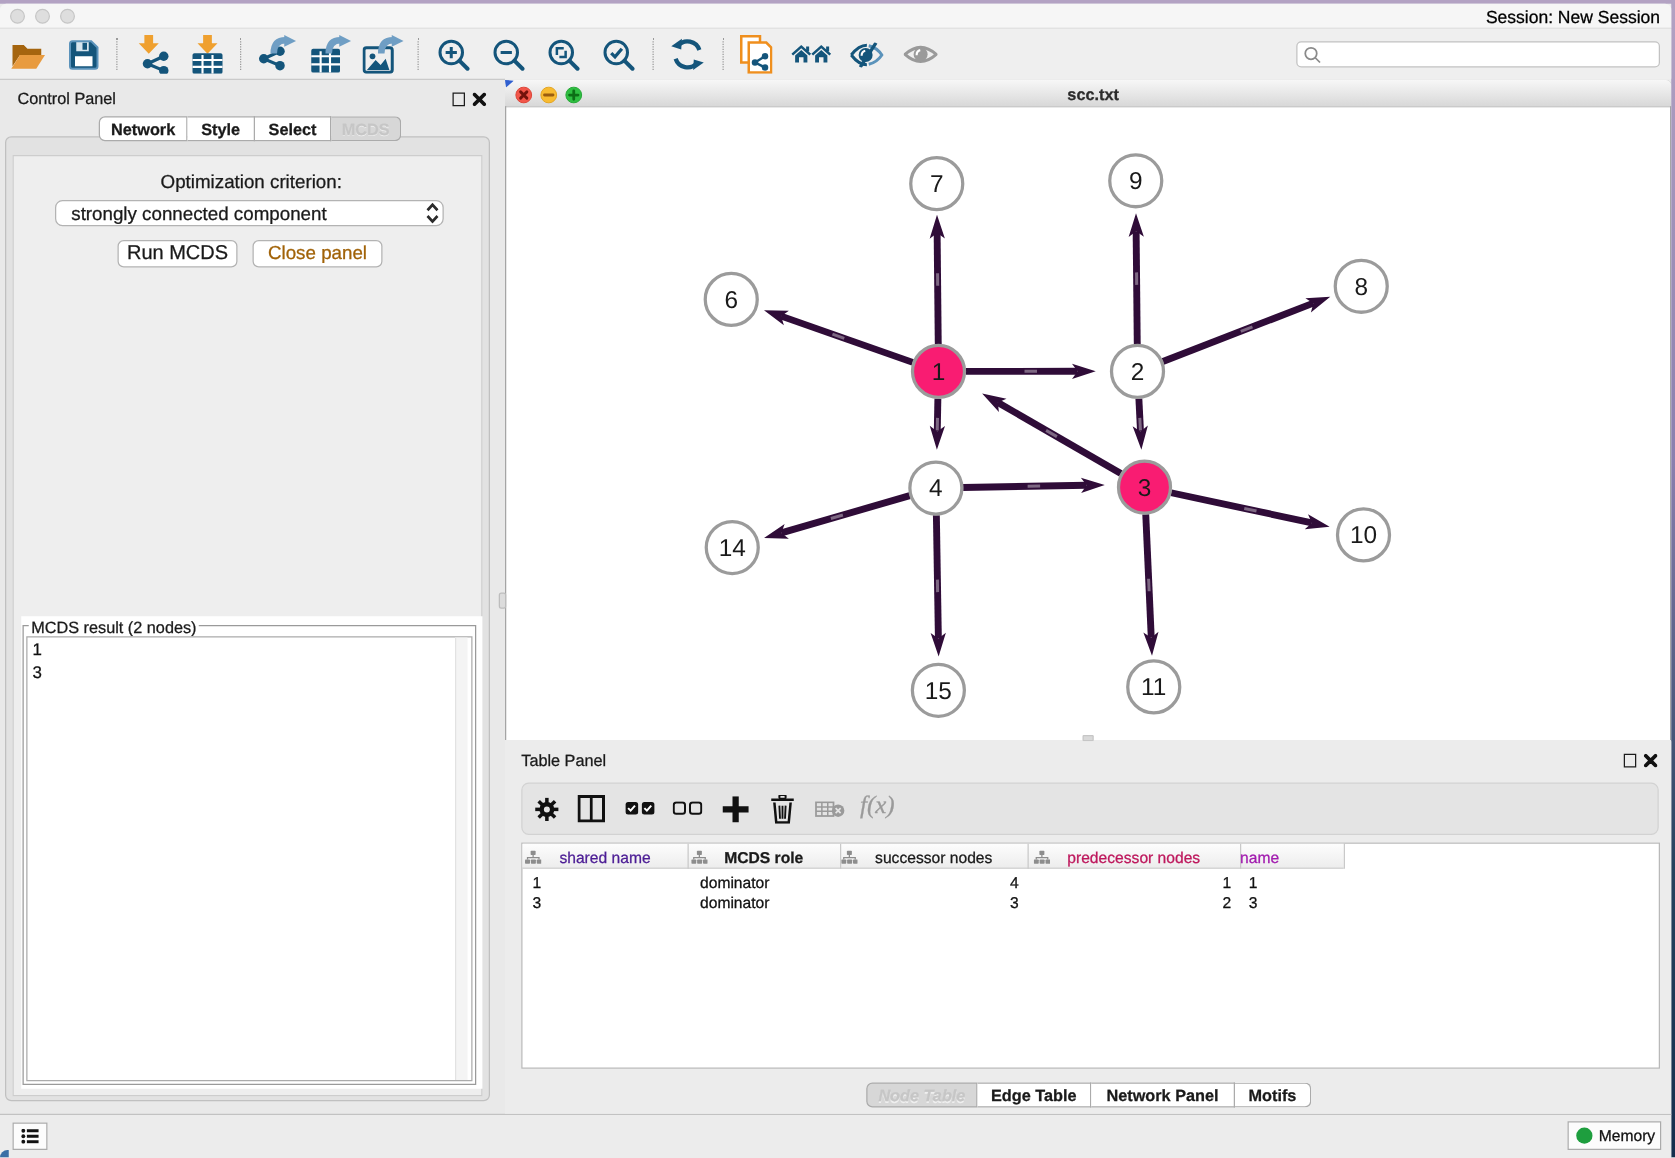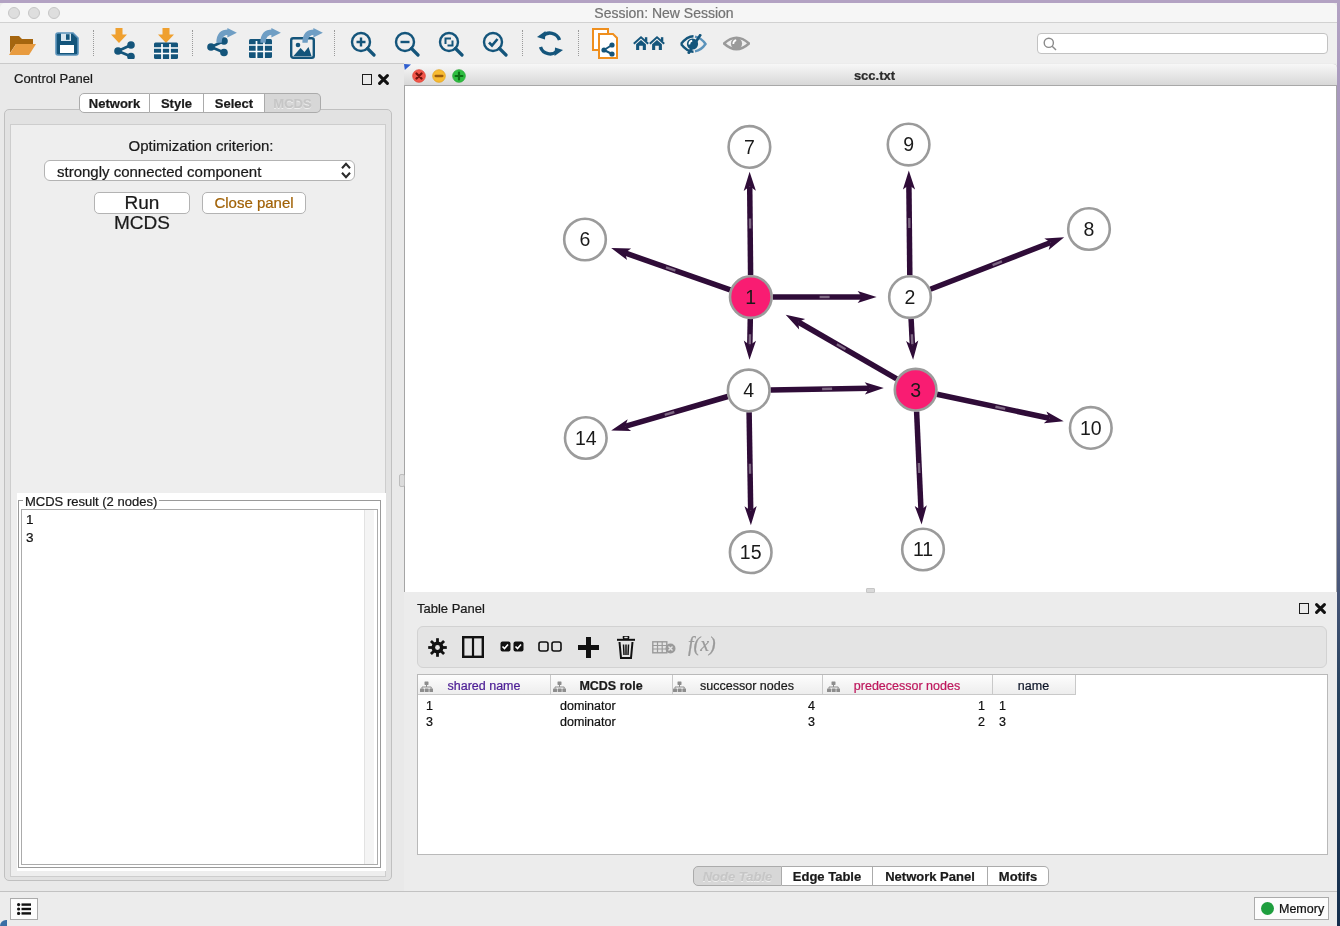--- a/index.html
+++ b/index.html
@@ -22,21 +22,21 @@
 <body>
 
 <div class="abs" style="left:0;top:0;width:1340px;height:3px;background:#b3a2c3;"></div>
 <div class="abs" style="left:1337px;top:0;width:3px;height:926px;background:linear-gradient(#b3a2c3,#8a7fae 40%,#27425e 75%,#152e4d);"></div>
 <div class="abs" style="left:0;top:920px;width:7px;height:6px;background:#3a6ea5;border-radius:7px 0 0 0;z-index:9;"></div>
 
 <div class="abs" style="left:0;top:3px;width:1337px;height:20px;background:#f6f6f6;border-bottom:1px solid #d1d1d1;border-radius:5px 5px 0 0;"></div>
 <div class="abs" style="left:8px;top:7px;width:12px;height:12px;border-radius:50%;background:#dedede;border:1px solid #c6c6c6;"></div>
 <div class="abs" style="left:28px;top:7px;width:12px;height:12px;border-radius:50%;background:#dedede;border:1px solid #c6c6c6;"></div>
 <div class="abs" style="left:48px;top:7px;width:12px;height:12px;border-radius:50%;background:#dedede;border:1px solid #c6c6c6;"></div>
-<div class="abs" style="left:0;top:5px;width:1328px;text-align:center;font-size:14px;color:#737373;">Session: New Session</div>
+<div class="abs" style="left:0;top:5px;width:1328px;text-align:right;font-size:14px;color:#000000;">Session: New Session</div>
 
 <div class="abs" style="left:0;top:23px;width:1337px;height:40px;background:#efefef;"></div>
 <svg style="position:absolute;left:7px;top:31px" width="30" height="26" viewBox="0 0 30 26">
     <path d="M3 5 L12 5 L15 8 L26 8 L26 13 L9 13 L3 22 Z" fill="#a5650f"></path>
     <path d="M9 13 L29 13 L22 24 L2 24 Z" fill="#e89b3f"></path>
   </svg>
 <svg style="position:absolute;left:54px;top:31px" width="26" height="26" viewBox="0 0 26 26">
     <path d="M2 4 Q2 2 4 2 L19 2 L24 7 L24 22 Q24 24 22 24 L4 24 Q2 24 2 22 Z" fill="#14557b"></path>
     <rect x="7" y="2" width="10" height="8" fill="#d7e5ee"></rect>
     <rect x="12" y="3.2" width="3.6" height="5.6" fill="#14557b"></rect>
@@ -174,21 +174,21 @@
   <div class="dis" style="width:56px;">MCDS</div>
 </div>
 
 <div class="abs" style="left:11px;top:137px;width:380px;text-align:center;font-size:15px;color:#1a1a1a;">Optimization criterion:</div>
 <div class="abs" style="left:44px;top:160px;width:311px;height:21px;background:#fff;border:1px solid #b3b3b3;border-radius:6px;"></div>
 <div class="abs" style="left:57px;top:163px;font-size:15px;color:#1a1a1a;">strongly connected component</div>
 <svg class="abs" style="left:340px;top:162px" width="12" height="17" viewBox="0 0 12 17">
     <path d="M2 6.2 L6 1.8 L10 6.2 M2 10.8 L6 15.2 L10 10.8" fill="none" stroke="#2b2b2b" stroke-width="2.1"></path>
   </svg>
 
-<div class="abs" style="left:94px;top:192px;width:96px;height:22px;background:#fff;border:1px solid #b3b3b3;border-radius:5px;text-align:center;font-size:19px;color:#1a1a1a;line-height:20px;">Run MCDS</div>
+<div class="abs" style="left:94px;top:192px;width:96px;height:22px;background:#fff;border:1px solid #b3b3b3;border-radius:5px;text-align:center;font-size:16px;color:#1a1a1a;line-height:20px;">Run MCDS</div>
 <div class="abs" style="left:202px;top:192px;width:104px;height:22px;background:#fff;border:1px solid #b3b3b3;border-radius:5px;text-align:center;font-size:15px;color:#a16207;line-height:20px;">Close panel</div>
 
 <div class="abs" style="left:17px;top:493px;width:369px;height:378px;background:#ffffff;"></div>
 <div class="abs" style="left:18px;top:500px;width:363px;height:368px;border:1px solid #9a9a9a;"></div>
 <div class="abs" style="left:23px;top:494px;background:#ffffff;padding:0 2px;font-size:13px;color:#1a1a1a;">MCDS result (2 nodes)</div>
 <div class="abs" style="left:21px;top:509px;width:357px;height:356px;background:#fff;border:1px solid #ababab;"></div>
 <div class="abs" style="left:364px;top:510px;width:10px;height:354px;background:#f4f4f4;border-left:1px solid #e2e2e2;"></div>
 <div class="abs" style="left:26px;top:511px;font-size:13.5px;color:#111;line-height:18px;">1<br>3</div>
 
 <div class="abs" style="left:0;top:891px;width:1337px;height:35px;background:#ececec;border-top:1px solid #c2c2c2;"></div>
@@ -382,21 +382,21 @@
 <div class="abs" style="left:827px;top:679px;"><svg width="13" height="12" viewBox="0 0 13 12" style="flex:none">
       <g fill="#8d8d8d">
         <rect x="4.5" y="0.5" width="4" height="3.4" rx="0.6"></rect>
         <rect x="0" y="7.6" width="4" height="3.4" rx="0.6"></rect>
         <rect x="4.7" y="7.6" width="4" height="3.4" rx="0.6"></rect>
         <rect x="9.4" y="7.6" width="4" height="3.4" rx="0.6"></rect>
       </g>
       <path d="M6.5 4 L6.5 6 M2 7.6 L2 6 L11.2 6 L11.2 7.6" stroke="#8d8d8d" stroke-width="1" fill="none"></path>
     </svg></div>
 <div class="abs" style="left:1075px;top:675px;width:1px;height:20px;background:#c9c9c9;"></div>
-<div class="abs" style="left:992px;top:679px;width:83px;text-align:center;font-size:12.5px;color:#0f172a;">name</div>
+<div class="abs" style="left:992px;top:679px;width:83px;text-align:left;font-size:12.5px;color:#a21caf;">name</div>
 <div class="abs" style="left:426px;top:699px;font-size:12.5px;color:#111;">1</div>
 <div class="abs" style="left:560px;top:699px;font-size:12.5px;color:#111;">dominator</div>
 <div class="abs" style="left:672px;top:699px;width:143px;text-align:right;font-size:12.5px;color:#111;">4</div>
 <div class="abs" style="left:822px;top:699px;width:163px;text-align:right;font-size:12.5px;color:#111;">1</div>
 <div class="abs" style="left:999px;top:699px;font-size:12.5px;color:#111;">1</div>
 <div class="abs" style="left:426px;top:715px;font-size:12.5px;color:#111;">3</div>
 <div class="abs" style="left:560px;top:715px;font-size:12.5px;color:#111;">dominator</div>
 <div class="abs" style="left:672px;top:715px;width:143px;text-align:right;font-size:12.5px;color:#111;">3</div>
 <div class="abs" style="left:822px;top:715px;width:163px;text-align:right;font-size:12.5px;color:#111;">2</div>
 <div class="abs" style="left:999px;top:715px;font-size:12.5px;color:#111;">3</div>

